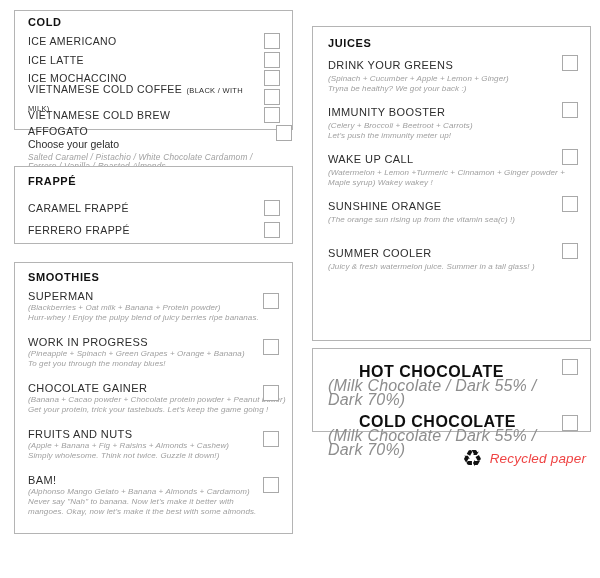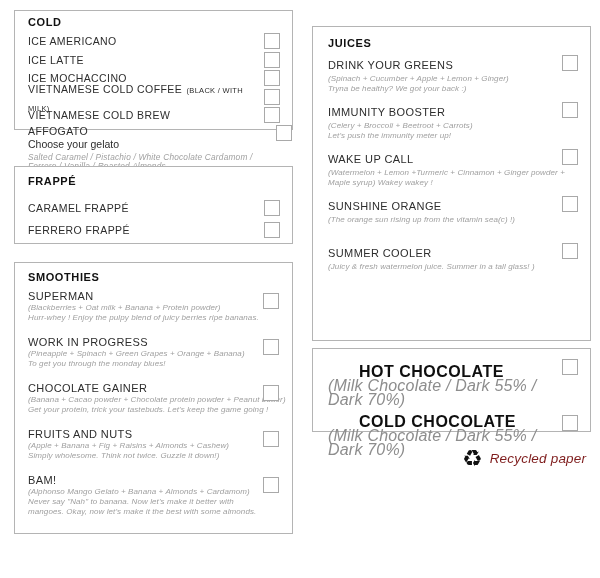--- a/index.html
+++ b/index.html
@@ -53,21 +53,21 @@
   .choc { height:84px; margin-top:7px; padding:16px 12px 0 15px; }
   .citem { position:relative; margin-bottom:8px; padding-right:24px; }
   .cttl { font-size:16px; font-weight:bold; color:#0f0f0f; letter-spacing:.5px; line-height:14px;padding-left:31px; }
   .cdesc { font-size:16px; font-style:italic; color:#8d8d8d; line-height:14px; letter-spacing:.2px; }
   .citem .cb { position:absolute; right:0; top:0; }
   .citem.first .cb { top:-6px; }
 
   
   .footer { position:absolute; left:462px; top:446px; display:flex; align-items:center; gap:7px; }
   .ricon { font-size:23px; line-height:24px; color:#111; font-family:"DejaVu Sans", sans-serif; }
-  .rlabel { font-size:13.5px; font-style:italic; color:#7f1d1d; letter-spacing:.2px; }
+  .rlabel { font-size:13.5px; font-style:italic; color:#ef4444; letter-spacing:.2px; }
 </style>
 </head>
 <body>
 
 <div class="page">
 
   <div class="col col-left">
 
     <section class="box cold">
       <h2 class="hdr">COLD</h2>

